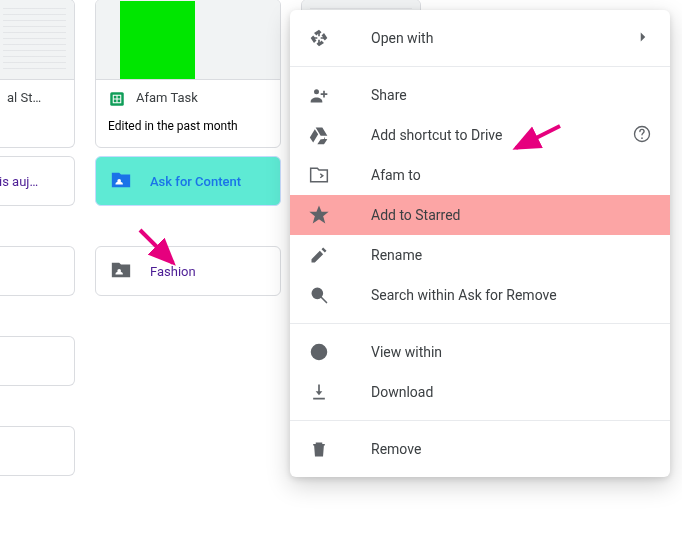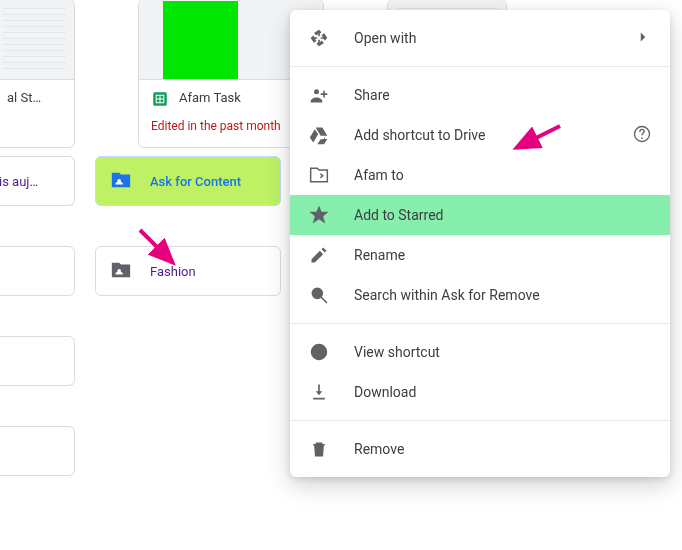--- a/index.html
+++ b/index.html
@@ -22,21 +22,20 @@
     display: flex;
     gap: 20px;
     padding: 4px 0 4px 0;
   }
   .file-card {
     background: #fff;
     border: 1px solid #dadce0;
     border-radius: 6px;
     width: 186px;
     overflow: hidden;
-    margin-left: 43px;
   }
   .file-card.partial-left { width: 80px; border-radius: 0 6px 6px 0; margin-left:0; border-left:none;}
   .thumb {
     height: 80px;
     background: #f1f3f4;
     border-bottom: 1px solid #dadce0;
     position: relative;
     overflow: hidden;
   }
   .thumb.green::before {
@@ -59,21 +58,21 @@
   .file-title-row {
     display: flex;
     align-items: flex-start;
     gap: 10px;
     font-size: 13px;
     color: #3c4043;
   }
   .file-title-row svg { flex: none; }
   .file-sub {
     font-size: 12px;
-    color: #b91c1c;
+    color: #000000;
     margin-top: 8px;
     white-space: nowrap;
     overflow: hidden;
     text-overflow: ellipsis;
   }
   .folder-card {
     display: flex;
     align-items: center;
     gap: 18px;
     border: 1px solid #dadce0;
@@ -83,21 +82,21 @@
     font-size: 13px;
     color: #5f6368;
     overflow: hidden;
     white-space: nowrap;
     background:#fff;
   }
   .folder-card .label { color:#4c1d95; }
   .folder-card.partial-left { width: 80px; border-left:none; border-radius:0 6px 6px 0; padding-left:4px;}
   .folder-card.wide { width: 186px; }
   .folder-card.selected {
-    background: #bef264;
+    background: #5eead4;
     border-color: #c6dafc;
   }
   .folder-card.selected .label { color:#1a73e8; font-weight:500; }
   .folder-card.selected svg { fill:#1a73e8; }
   .folder-card svg { fill:#5f6368; flex:none; }
 
   .folders-column .folder-row { margin-bottom: 32px; }
 
   
   .context-menu {
@@ -108,33 +107,33 @@
     background: #fff;
     border-radius: 6px;
     box-shadow: 0 2px 6px rgba(0,0,0,.12), 0 8px 24px rgba(0,0,0,.18);
     padding: 8px 0;
     font-size: 14px;
     color: #3c4043;
   }
   .menu-item {
     display: flex;
     align-items: center;
-    gap: 24px;
+    gap: 41px;
     height: 40px;
     padding: 0 18px;
     cursor: pointer;
     position: relative;
   }
   .menu-item .mi-icon {
     width: 22px; height: 22px;
     display:flex; align-items:center; justify-content:center;
     color:#5f6368;
   }
   .menu-item .mi-icon svg { fill:#5f6368; }
-  .menu-item.highlight { background:#86efac; }
+  .menu-item.highlight { background:#fca5a5; }
   .menu-item .chev, .menu-item .help {
     margin-left: auto;
     color:#5f6368;
   }
   .menu-divider {
     height: 1px;
     background: #e8eaed;
     margin: 8px 0;
   }
 
@@ -302,21 +301,21 @@
   </div>
   <div class="menu-divider"></div>
   <div class="menu-item">
     <span class="mi-icon">
       <svg width="20" height="20" viewBox="0 0 24 24" fill="none" stroke="#5f6368" stroke-width="1.8">
           <circle cx="12" cy="12" r="9"></circle>
           <line x1="12" y1="11" x2="12" y2="17" stroke-linecap="round"></line>
           <circle cx="12" cy="8" r="1.2" fill="#5f6368" stroke="none"></circle>
         </svg>
     </span>
-    <span>View shortcut</span>
+    <span>View within</span>
   </div>
   <div class="menu-item">
     <span class="mi-icon">
       <svg width="20" height="20" viewBox="0 0 24 24">
           <path d="M11 3h2v8h3l-4 5-4-5h3V3zm-6 16h14v2H5v-2z"></path>
         </svg>
     </span>
     <span>Download</span>
   </div>
   <div class="menu-divider"></div>

